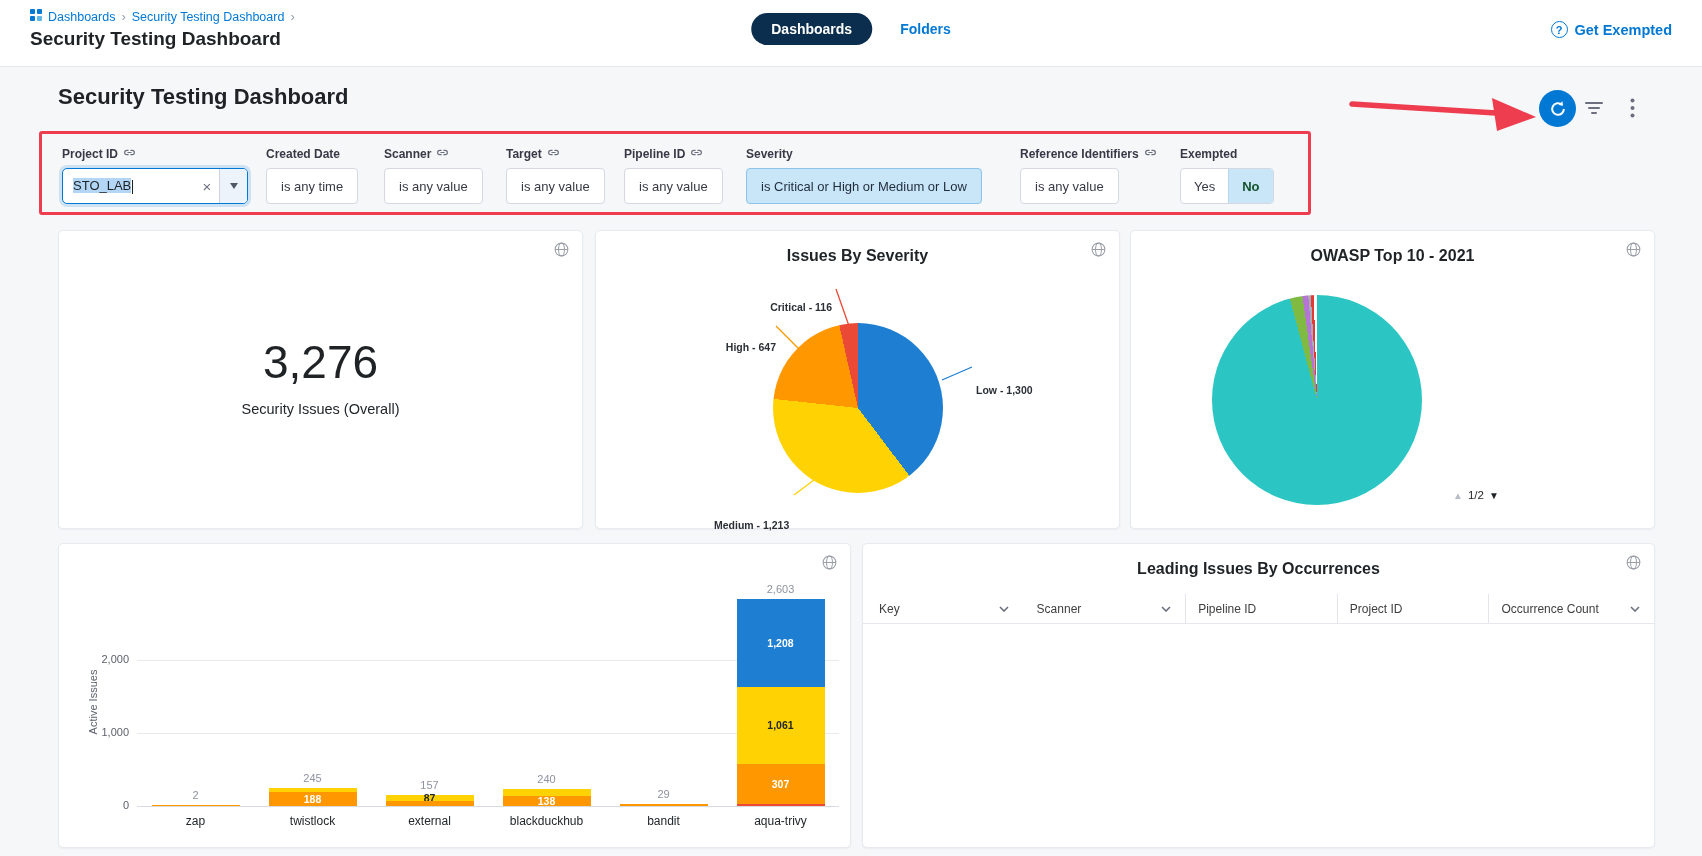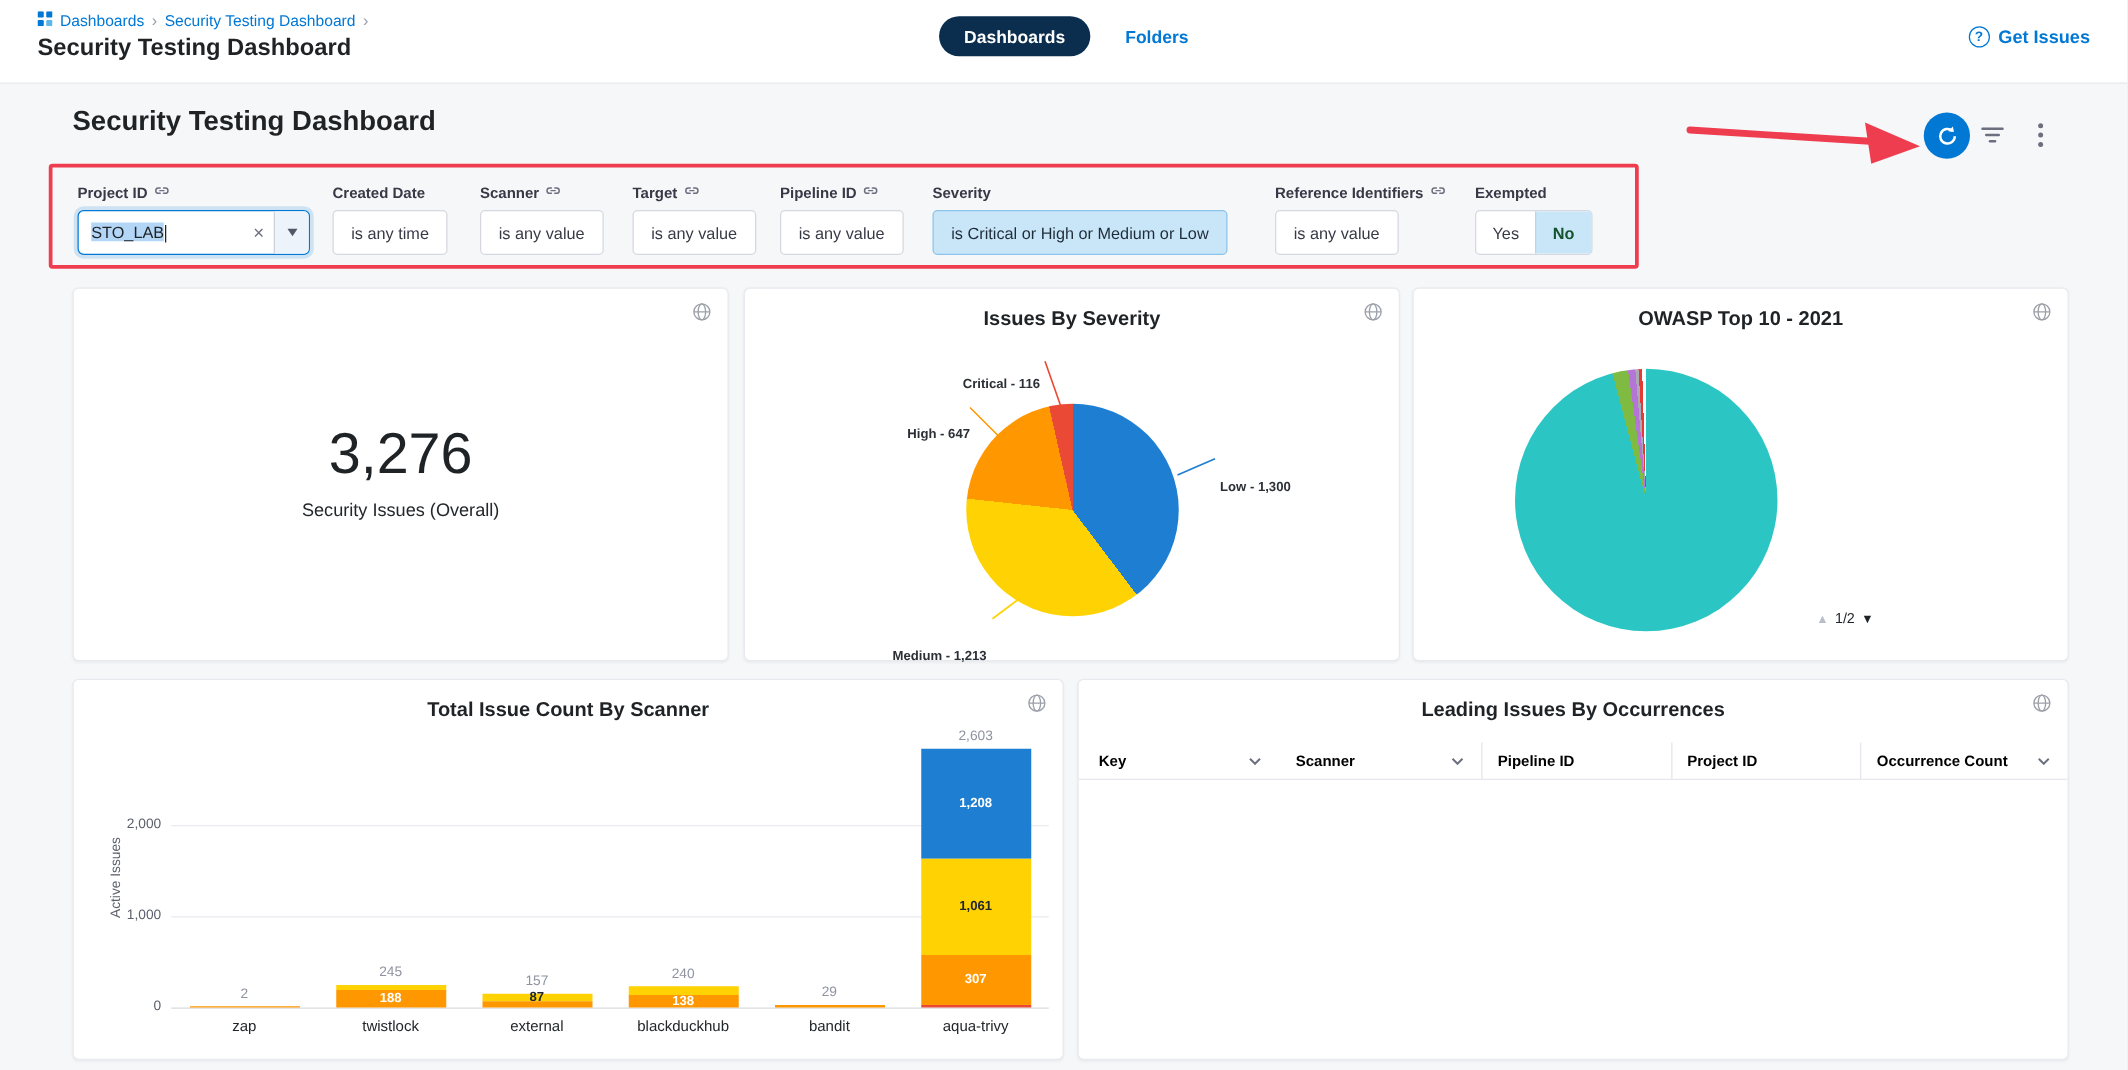--- a/index.html
+++ b/index.html
@@ -79,21 +79,21 @@
   .bars { position:absolute; left:78px; top:58px; width:702px; height:204px; display:flex; }
   .bar-slot { width:117px; height:204px; display:flex; flex-direction:column; justify-content:flex-end; align-items:center; cursor:pointer; }
   .bar-total { font-size:11px; color:#8f93a1; margin-bottom:4px; }
   .bar-stack { width:88px; display:flex; flex-direction:column; justify-content:flex-end; }
   .bar-seg { position:relative; width:100%; }
   .seg-label { position:absolute; left:50%; top:50%; transform:translate(-50%,-50%); font-size:10.5px; font-weight:700; line-height:1; white-space:nowrap; }
   .bar-cats { position:absolute; left:78px; top:270px; width:702px; display:flex; }
   .bar-cat { width:117px; text-align:center; font-size:12px; color:#22272b; }
   
   .table-header { position:absolute; left:0; right:0; top:50px; height:30px; display:flex; align-items:center; border-bottom:1px solid #e6e8ee; }
-  .th { display:flex; align-items:center; height:100%; font-size:12px; font-weight:700; color:#000000; cursor:pointer; }
+  .th { display:flex; align-items:center; height:100%; font-size:12px; font-weight:400; color:#404040; cursor:pointer; }
   .th-key { width:160px; padding-left:16px; }
   .th-scanner { width:163px; padding-left:14px; }
   .th-pipeline { width:152px; padding-left:12px; border-left:1px solid #e3e5ec; cursor:default; }
   .th-project { width:152px; padding-left:12px; border-left:1px solid #e3e5ec; cursor:default; }
   .th-count { width:166px; padding-left:12px; border-left:1px solid #e3e5ec; }
   .th .sort { margin-left:auto; margin-right:14px; display:flex; }
   
   #ann-rect { position:absolute; left:39px; top:131px; width:1272px; height:84px; border:3px solid var(--annotation,#ee3d4e); border-radius:3px; z-index:40; pointer-events:none; }
   #ann-arrow { position:absolute; left:1338px; top:88px; z-index:41; pointer-events:none; }
 </style>
@@ -119,21 +119,21 @@
       <span class="bc-link">Security Testing Dashboard</span>
       <span class="bc-sep">›</span>
     </nav>
     <h1 class="page-title">Security Testing Dashboard</h1>
     <div class="tabs">
       <button class="tab-pill">Dashboards</button>
       <button class="tab-link">Folders</button>
     </div>
     <div class="get-started">
       <span class="q-circle">?</span>
-      <span>Get Issues</span>
+      <span>Get Exempted</span>
     </div>
   </header>
 
   <h2 class="section-title">Security Testing Dashboard</h2>
 
   <button class="refresh-btn">
     <svg width="20" height="20" viewBox="0 0 24 24">
         <path d="M19 12a7 7 0 1 1-2.3-5.2" fill="none" stroke="#fff" stroke-width="2.4"></path>
         <path d="M17.2 2.6l1 5.4-5.4-.9z" fill="#fff"></path>
       </svg>
@@ -323,21 +323,20 @@
   </section>
 
   <section class="tile" id="tile-scanner">
     <span class="tile-globe"><svg width="17" height="17" viewBox="0 0 24 24">
           <g fill="none" stroke="#9b9fa7" stroke-width="1.5">
             <circle cx="12" cy="12" r="9"></circle>
             <ellipse cx="12" cy="12" rx="4.2" ry="9"></ellipse>
             <line x1="3" y1="12" x2="21" y2="12"></line>
           </g>
         </svg></span>
-    <h3 class="tile-title">Total Issue Count By Scanner</h3>
     <div class="y-axis-label">Active Issues</div>
     <div class="grid-line grid-2000"></div>
     <div class="grid-line grid-1000"></div>
     <div class="grid-line grid-0"></div>
     <div class="y-tick yt-2000">2,000</div>
     <div class="y-tick yt-1000">1,000</div>
     <div class="y-tick yt-0">0</div>
     <div class="bars" id="bars">
         <div class="bar-slot">
           <div class="bar-total">2</div>

